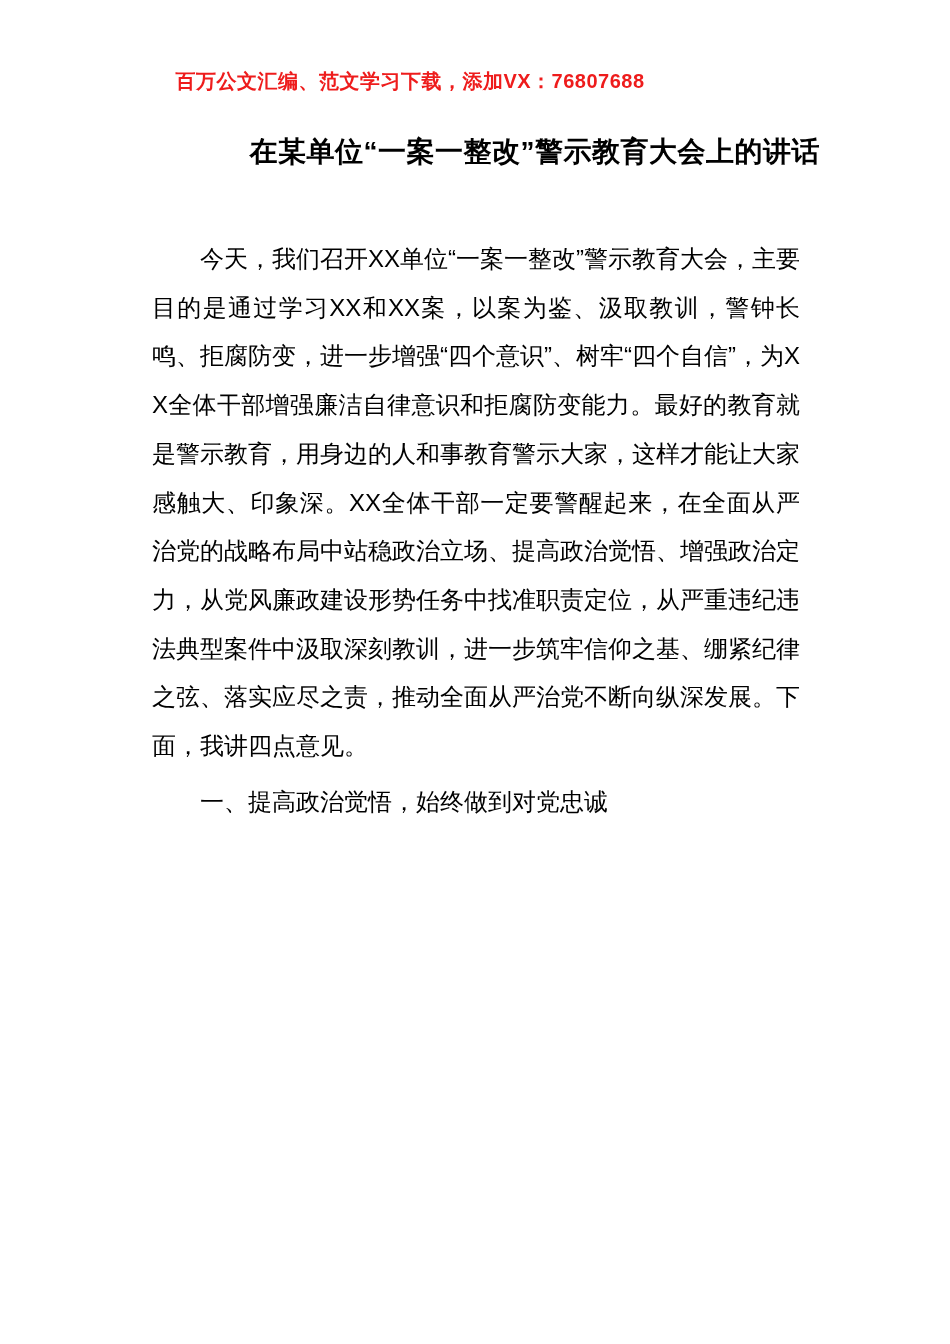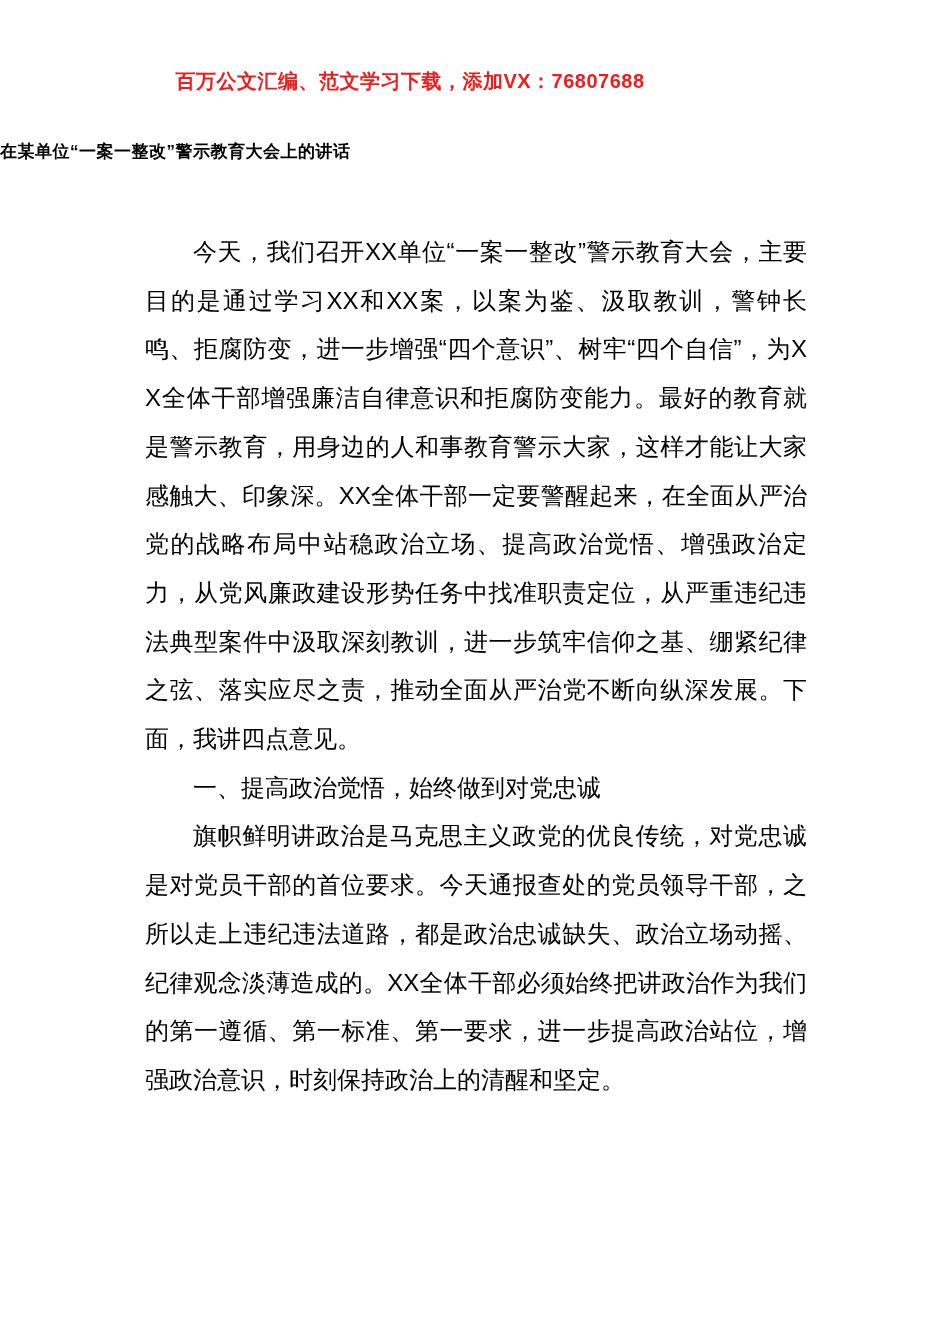--- a/index.html
+++ b/index.html
@@ -30,52 +30,51 @@
     line-height: 30px;
     font-weight: bold;
     color: var(--notice-red, #ee1c1c);
     letter-spacing: 0.5px;
   }
   .doc-title {
     position: absolute;
     top: 136px;
     left: 0;
     width: 100%;
-    text-align: left;
-    font-size: 17px;
+    text-align: right;
+    font-size: 28px;
     line-height: 32px;
     font-weight: bold;
     color: var(--text-black, #000000);
     letter-spacing: 0.5px;
   }
   .content {
     position: absolute;
     top: 228px;
     left: 145px;
     width: 662px;
     font-size: 24px;
     line-height: 48.7px;
     text-align: justify;
     word-break: break-all;
     color: var(--text-black, #000000);
   }
   .content p {
-    margin: 0;
+    margin: 7px;
     padding: 0;
     text-indent: 2em;
   }
 </style>
 </head>
 <body>
 
 <div class="page">
 
   <div class="notice">百万公文汇编、范文学习下载，添加VX：76807688</div>
 
   <div class="doc-title">在某单位“一案一整改”警示教育大会上的讲话</div>
 
   <div class="content">
     <p>今天，我们召开XX单位“一案一整改”警示教育大会，主要目的是通过学习XX和XX案，以案为鉴、汲取教训，警钟长鸣、拒腐防变，进一步增强“四个意识”、树牢“四个自信”，为XX全体干部增强廉洁自律意识和拒腐防变能力。最好的教育就是警示教育，用身边的人和事教育警示大家，这样才能让大家感触大、印象深。XX全体干部一定要警醒起来，在全面从严治党的战略布局中站稳政治立场、提高政治觉悟、增强政治定力，从党风廉政建设形势任务中找准职责定位，从严重违纪违法典型案件中汲取深刻教训，进一步筑牢信仰之基、绷紧纪律之弦、落实应尽之责，推动全面从严治党不断向纵深发展。下面，我讲四点意见。</p>
     <p>一、提高政治觉悟，始终做到对党忠诚</p>
-    <p>旗帜鲜明讲政治是马克思主义政党的优良传统，对党忠诚是对党员干部的首位要求。今天通报查处的党员领导干部，之所以走上违纪违法道路，都是政治忠诚缺失、政治立场动摇、纪律观念淡薄造成的。XX全体干部必须始终把讲政治作为我们的第一遵循、第一标准、第一要求，进一步提高政治站位，增强政治意识，时刻保持政治上的清醒和坚定。</p>
   </div>
 
 </div>
 
 </body></html>

